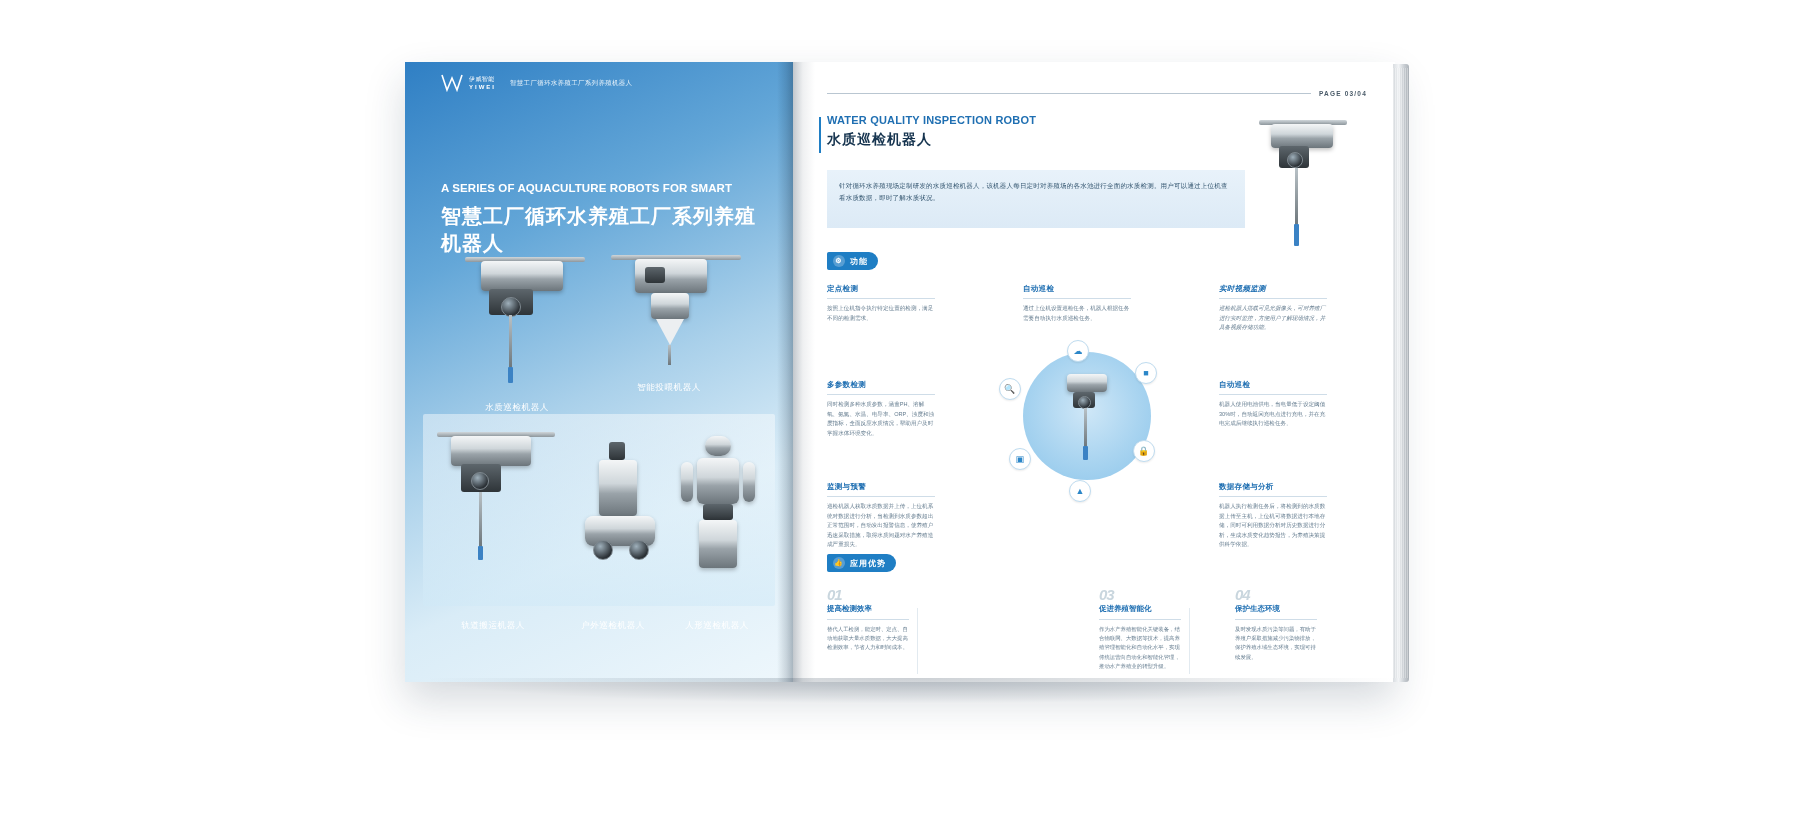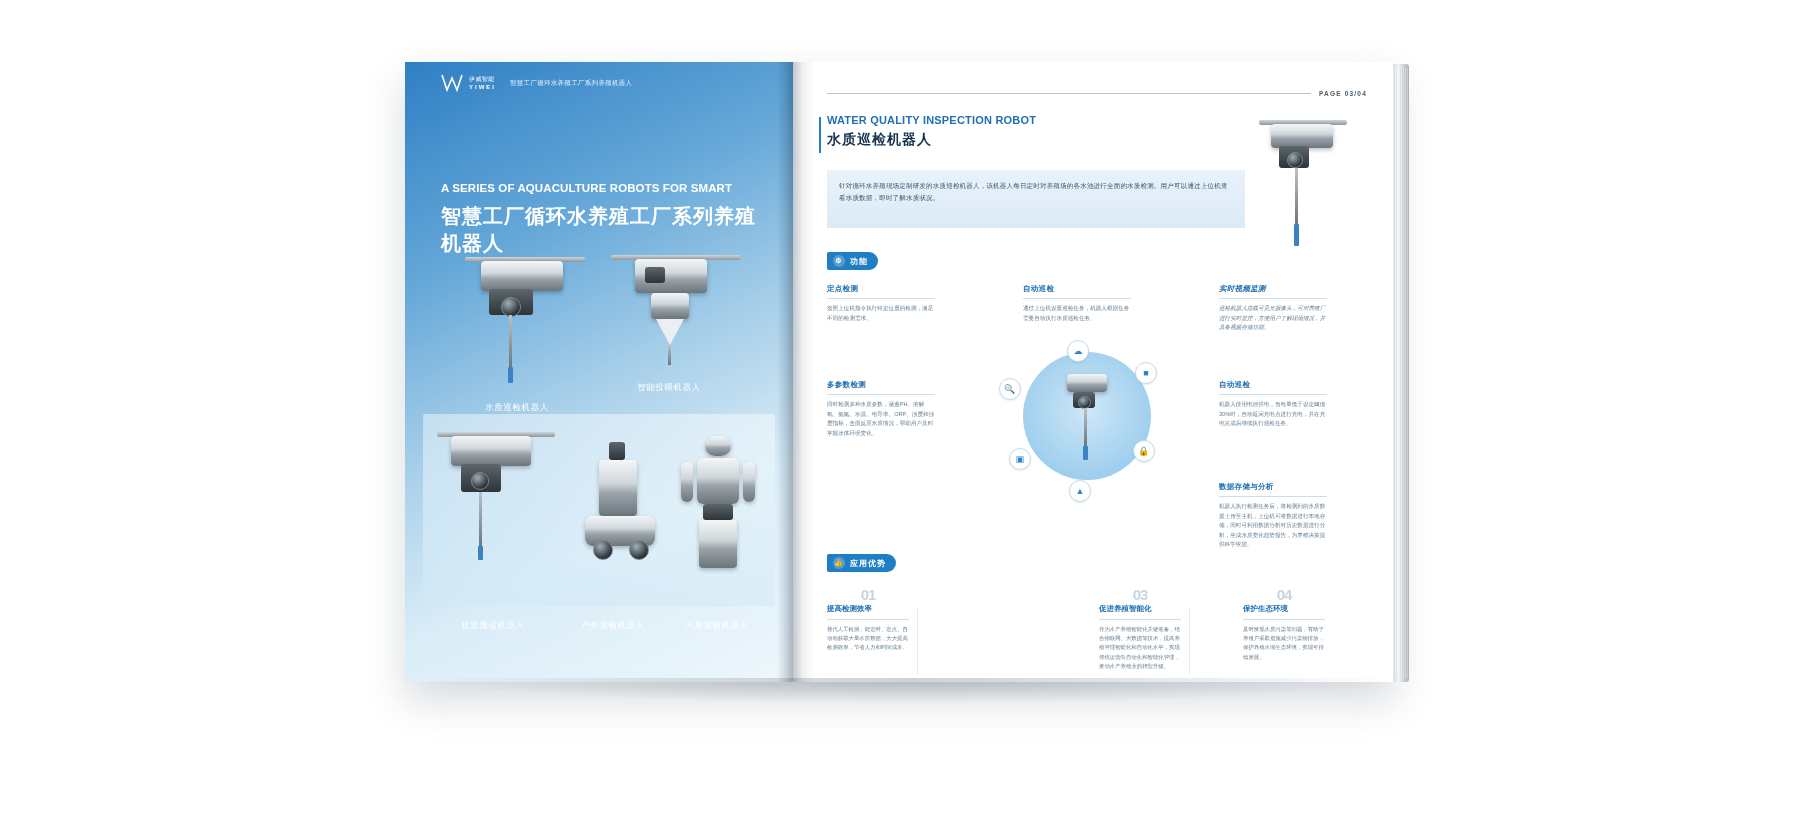--- a/index.html
+++ b/index.html
@@ -152,21 +152,21 @@
     background:radial-gradient(circle at 50% 45%,#cfe7f7 0%,#a9d4f0 55%,#8cc5ea 100%);
   }
   .hub-node{
     position:absolute;width:20px;height:20px;border-radius:50%;
     background:#ffffff;border:1px solid #bfdcf0;
     display:flex;align-items:center;justify-content:center;color:#2b86c8;font-size:9px;
     box-shadow:0 1px 2px rgba(0,0,0,.08);
   }
 
   .adv{position:absolute;width:82px;}
-  .adv .num{color:#c9d6de;font-size:15px;font-weight:bold;letter-spacing:-1px;text-align:center;}
+  .adv .num{color:#c9d6de;font-size:15px;font-style:italic;font-weight:bold;letter-spacing:-1px;}
   .adv .t{color:#1f6fb2;font-size:7.5px;font-weight:bold;margin-top:1px;}
   .adv .u{width:100%;height:1px;background:#cfdde8;margin:5px 0 5px;}
   .adv .d{color:#637b8e;font-size:5.4px;line-height:1.7;}
   .adv .sep{position:absolute;right:-9px;top:22px;width:1px;height:66px;background:#e2eaf0;}
 
   .r-robot{position:absolute;right:18px;top:52px;width:92px;height:150px;}
 </style>
 </head>
 <body>
 
@@ -304,20 +304,25 @@
           <div class="t">多参数检测</div>
           <div class="u"></div>
           <div class="d">同时检测多种水质参数，涵盖PH、溶解氧、氨氮、水温、电导率、ORP、浊度和浊度指标，全面反应水质情况，帮助用户及时掌握水体环境变化。</div>
         </div>
         <div class="feat" style="left:392px;top:318px;">
           <div class="t">自动巡检</div>
           <div class="u"></div>
           <div class="d">机器人使用电池供电，当电量低于设定阈值30%时，自动返回充电点进行充电，并在充电完成后继续执行巡检任务。</div>
         </div>
 
+        <div class="feat" style="left:0;top:420px;">
+          <div class="t">监测与预警</div>
+          <div class="u"></div>
+          <div class="d">巡检机器人获取水质数据并上传，上位机系统对数据进行分析，当检测到水质参数超出正常范围时，自动发出报警信息，使养殖户迅速采取措施，取得水质问题对水产养殖造成严重损失。</div>
+        </div>
         <div class="feat" style="left:392px;top:420px;">
           <div class="t">数据存储与分析</div>
           <div class="u"></div>
           <div class="d">机器人执行检测任务后，将检测到的水质数据上传至主机，上位机可将数据进行本地存储，同时可利用数据分析对历史数据进行分析，生成水质变化趋势报告，为养殖决策提供科学依据。</div>
         </div>
 
         <div class="hub">
           <div style="position:absolute;left:40px;top:18px;width:48px;height:92px;">
             <div class="body-box" style="position:absolute;left:4px;top:4px;width:40px;height:18px;"></div>
             <div class="body-dark" style="position:absolute;left:10px;top:22px;width:22px;height:16px;"></div>
@@ -345,21 +350,21 @@
           <div class="d">替代人工检测，能定时、定点、自动地获取大量水质数据，大大提高检测效率，节省人力和时间成本。</div>
           <span class="sep"></span>
         </div>
         <div class="adv" style="left:272px;top:524px;">
           <div class="num">03</div>
           <div class="t">促进养殖智能化</div>
           <div class="u"></div>
           <div class="d">作为水产养殖智能化关键装备，结合物联网、大数据等技术，提高养殖管理智能化和自动化水平，实现传统运营向自动化和智能化管理，推动水产养殖业的转型升级。</div>
           <span class="sep"></span>
         </div>
-        <div class="adv" style="left:408px;top:524px;margin-left:8px;">
+        <div class="adv" style="left:408px;top:524px;">
           <div class="num">04</div>
           <div class="t">保护生态环境</div>
           <div class="u"></div>
           <div class="d">及时发现水质污染等问题，有助于养殖户采取措施减少污染物排放，保护养殖水域生态环境，实现可持续发展。</div>
         </div>
 
       </div>
     </div>
   </div>
 

